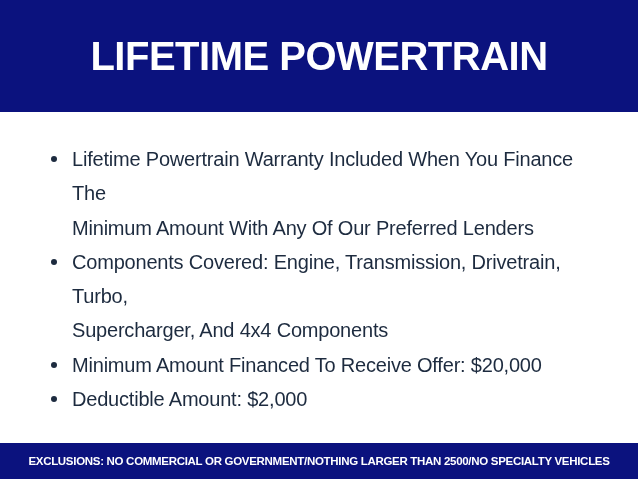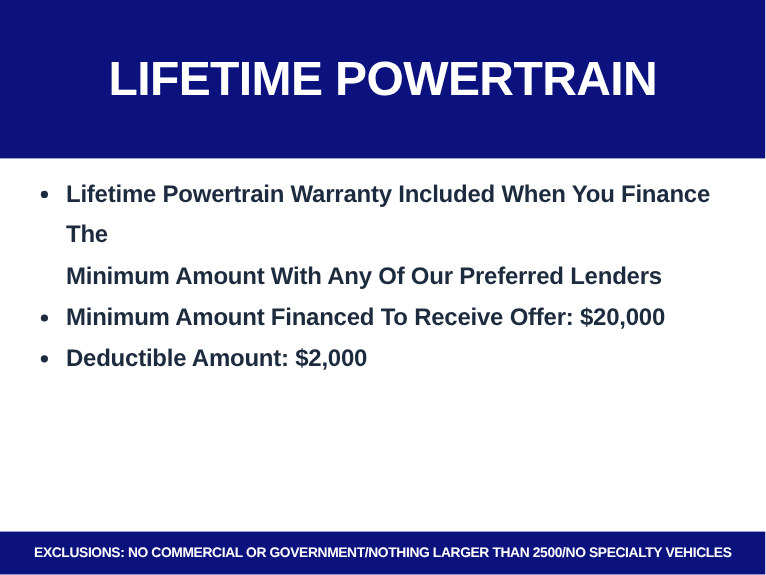--- a/index.html
+++ b/index.html
@@ -7,21 +7,21 @@
   .flyer {
     width: 638px;
     height: 479px;
     background: #ffffff;
     display: flex;
     flex-direction: column;
     font-family: "Liberation Sans", sans-serif;
     overflow: hidden;
   }
   .banner-top {
-    height: 132px;
+    height: 112px;
     background: #0B127E;
     display: flex;
     flex-direction: column;
     justify-content: center;
     align-items: center;
     flex: 0 0 auto;
   }
   .title-line {
     color: #ffffff;
     font-weight: bold;
@@ -30,23 +30,22 @@
     letter-spacing: -0.5px;
     text-align: center;
     white-space: nowrap;
   }
   .offer-body {
     flex: 1 1 auto;
     padding: 13px 18px 0 33px;
   }
   .bullet-list {
     list-style: none;
-    margin: 0;
+    margin: 17px;
     padding: 0;
-    font-weight: bold;
   }
   .bullet-list li {
     position: relative;
     padding-left: 22px;
     color: #1D2B3F;
     font-size: 20px;
     line-height: 34.3px;
     letter-spacing: -0.2px;
   }
   .bullet-text { white-space: pre-line; }
@@ -87,20 +86,25 @@
 
   <main class="offer-body">
     <ul class="bullet-list">
       <li>
         <span class="dot"></span>
         <span class="bullet-text">Lifetime Powertrain Warranty Included When You Finance The
 Minimum Amount With Any Of Our Preferred Lenders</span>
       </li>
       <li>
         <span class="dot"></span>
+        <span class="bullet-text">Components Covered: Engine, Transmission, Drivetrain, Turbo,
+Supercharger, And 4x4 Components</span>
+      </li>
+      <li>
+        <span class="dot"></span>
         <span class="bullet-text">Minimum Amount Financed To Receive Offer: $20,000</span>
       </li>
       <li>
         <span class="dot"></span>
         <span class="bullet-text">Deductible Amount: $2,000</span>
       </li>
     </ul>
   </main>
 
   <footer class="banner-bottom">

